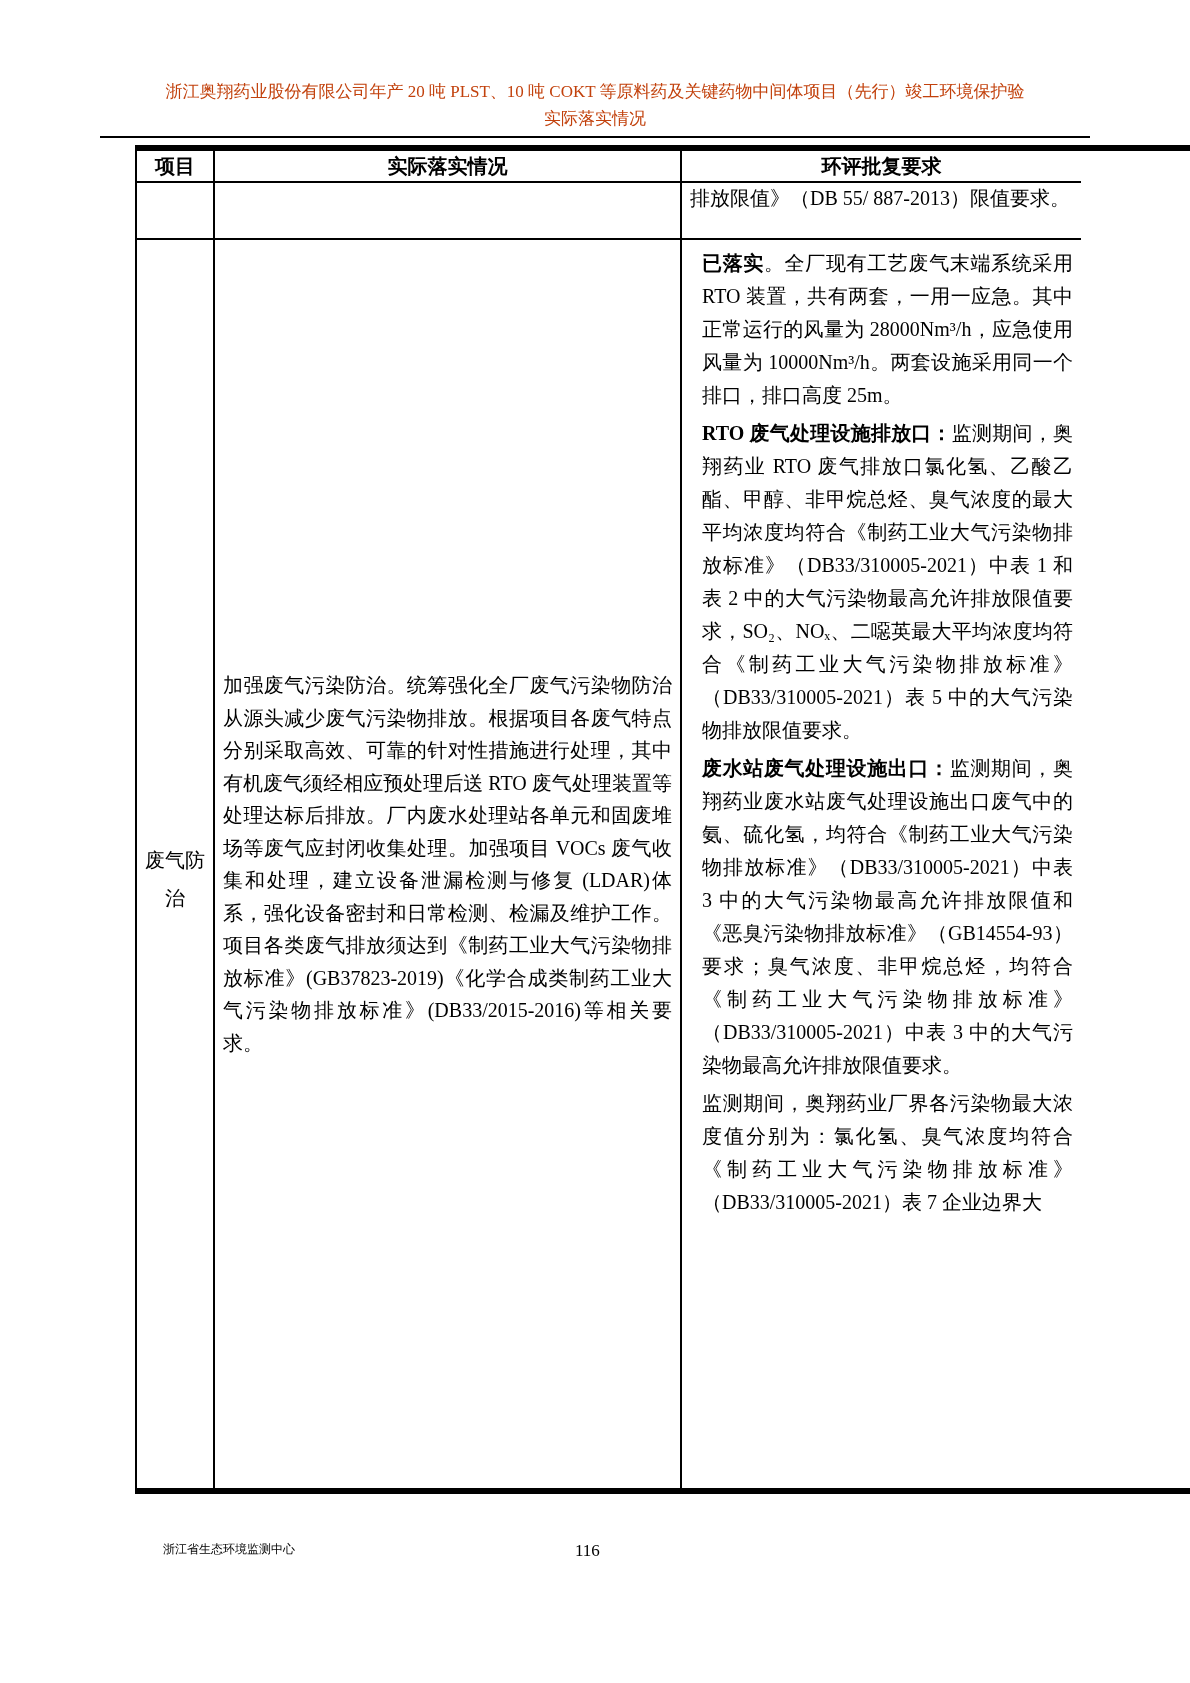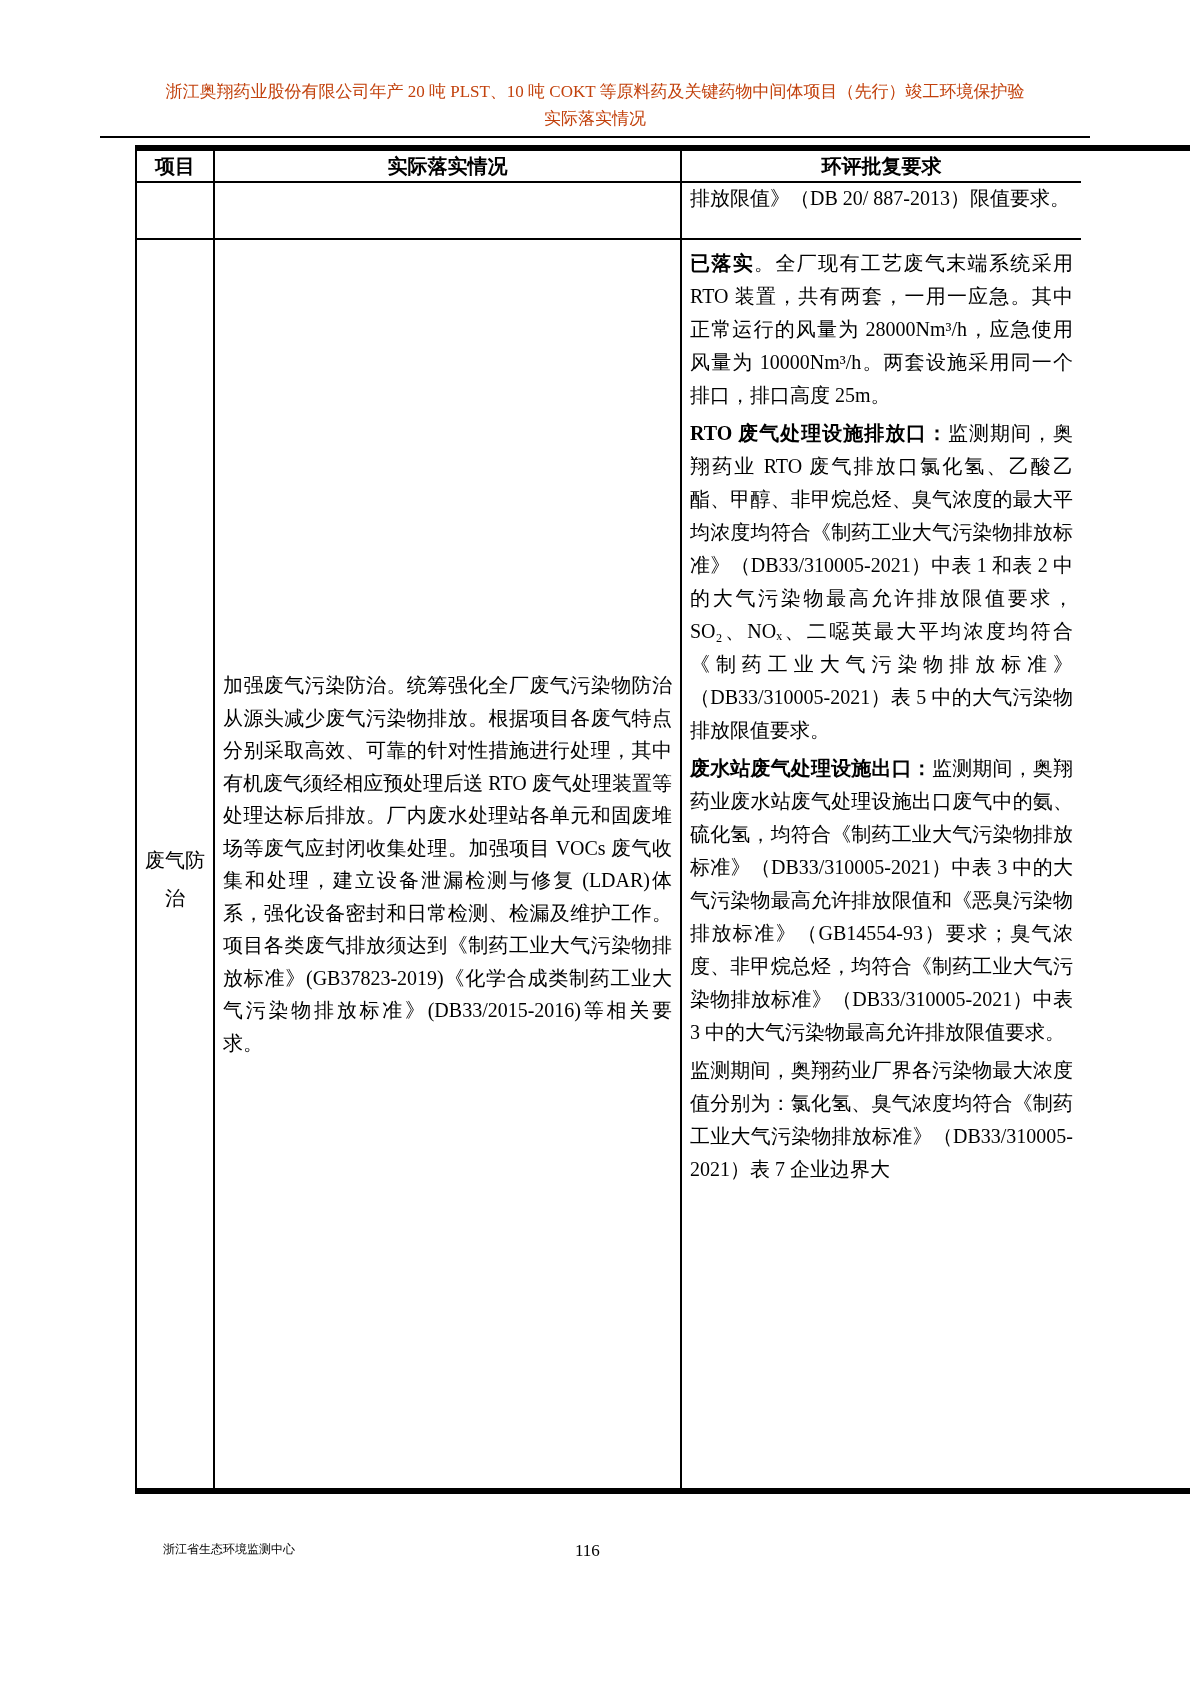--- a/index.html
+++ b/index.html
@@ -73,21 +73,21 @@
   .r2.col2 {
     display: flex;
     align-items: center;
     padding: 0 8px;
   }
   .r2.col2 .req-text {
     line-height: 32.5px;
     text-align: justify;
   }
   .r2.col3 {
-    padding: 7px 8px 0 8px;
+    padding: 7px 8px 0 20px;
   }
   .ip {
     margin: 0 0 5px 0;
     line-height: 33px;
     text-align: justify;
   }
   .ip .lead { font-weight: bold; }
   .footer-left {
     position: absolute;
     top: 1541px;
@@ -114,21 +114,21 @@
   <div class="header-rule"></div>
 
   <div class="ctable">
 
     <div class="cell hrow col1">项目</div>
     <div class="cell hrow col3">实际落实情况</div>
     <div class="cell hrow col2">环评批复要求</div>
 
     <div class="cell r1 col1"></div>
     <div class="cell r1 col2"></div>
-    <div class="cell r1 col3">排放限值》（DB 20/ 887-2013）限值要求。</div>
+    <div class="cell r1 col3">排放限值》（DB 55/ 887-2013）限值要求。</div>
 
     <div class="cell r2 col1">废气防治</div>
     <div class="cell r2 col2">
       <div class="req-text">加强废气污染防治。统筹强化全厂废气污染物防治从源头减少废气污染物排放。根据项目各废气特点分别采取高效、可靠的针对性措施进行处理，其中有机废气须经相应预处理后送 RTO 废气处理装置等处理达标后排放。厂内废水处理站各单元和固废堆场等废气应封闭收集处理。加强项目 VOCs 废气收集和处理，建立设备泄漏检测与修复 (LDAR)体系，强化设备密封和日常检测、检漏及维护工作。项目各类废气排放须达到《制药工业大气污染物排放标准》(GB37823-2019)《化学合成类制药工业大气污染物排放标准》(DB33/2015-2016)等相关要求。</div>
     </div>
     <div class="cell r2 col3">
       <p class="ip"><span class="lead">已落实</span><span>。全厂现有工艺废气末端系统采用 RTO 装置，共有两套，一用一应急。其中正常运行的风量为 28000Nm³/h，应急使用风量为 10000Nm³/h。两套设施采用同一个排口，排口高度 25m。</span></p>
       <p class="ip"><span class="lead">RTO 废气处理设施排放口：</span><span>监测期间，奥翔药业 RTO 废气排放口氯化氢、乙酸乙酯、甲醇、非甲烷总烃、臭气浓度的最大平均浓度均符合《制药工业大气污染物排放标准》（DB33/310005-2021）中表 1 和表 2 中的大气污染物最高允许排放限值要求，SO₂、NOₓ、二噁英最大平均浓度均符合《制药工业大气污染物排放标准》（DB33/310005-2021）表 5 中的大气污染物排放限值要求。</span></p>
       <p class="ip"><span class="lead">废水站废气处理设施出口：</span><span>监测期间，奥翔药业废水站废气处理设施出口废气中的氨、硫化氢，均符合《制药工业大气污染物排放标准》（DB33/310005-2021）中表 3 中的大气污染物最高允许排放限值和《恶臭污染物排放标准》（GB14554-93）要求；臭气浓度、非甲烷总烃，均符合《制药工业大气污染物排放标准》（DB33/310005-2021）中表 3 中的大气污染物最高允许排放限值要求。</span></p>
       <p class="ip"><span class="lead"></span><span>监测期间，奥翔药业厂界各污染物最大浓度值分别为：氯化氢、臭气浓度均符合《制药工业大气污染物排放标准》（DB33/310005-2021）表 7 企业边界大</span></p>

